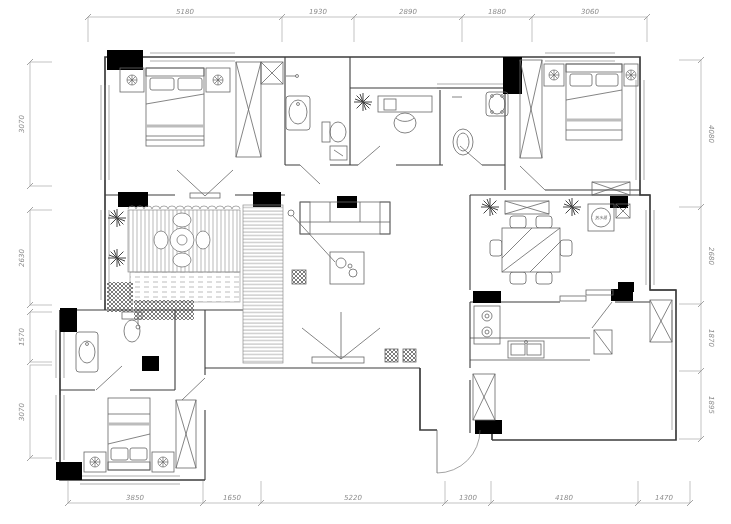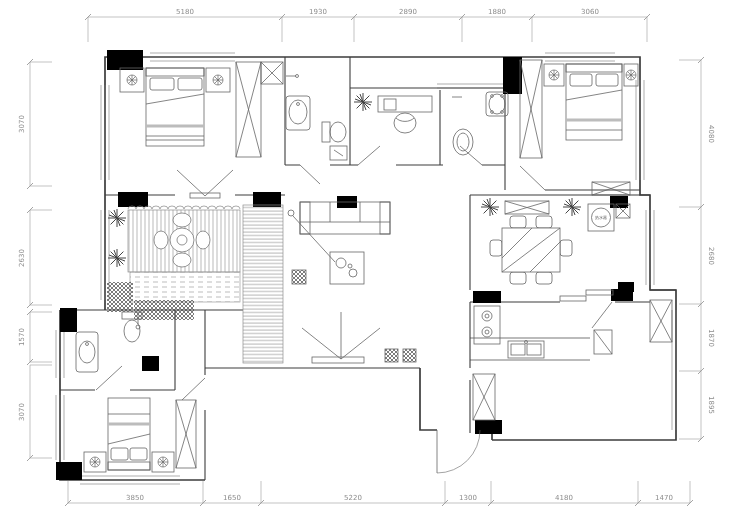--- a/index.html
+++ b/index.html
@@ -1,17 +1,17 @@
 <!DOCTYPE html>
 <html><head>
 <meta charset="utf-8">
 <style>
   html,body{margin:0;padding:0;background:#ffffff;}
   .page{position:relative;width:731px;height:524px;background:#fff;overflow:hidden;
-        font-family:"DejaVu Sans",sans-serif;}
+        font-family:"DejaVu Sans",sans-serif;font-style:italic;}
   svg text{font-family:"DejaVu Sans",sans-serif;}
   .dimtxt{font-size:7px;fill:#8c8c8c;}
   .whtxt{font-size:4px;fill:#555;}
 </style>
 </head>
 <body>
 
 <div class="page">
 <svg width="731" height="524" viewBox="0 0 731 524" xmlns="http://www.w3.org/2000/svg">
   <defs>

